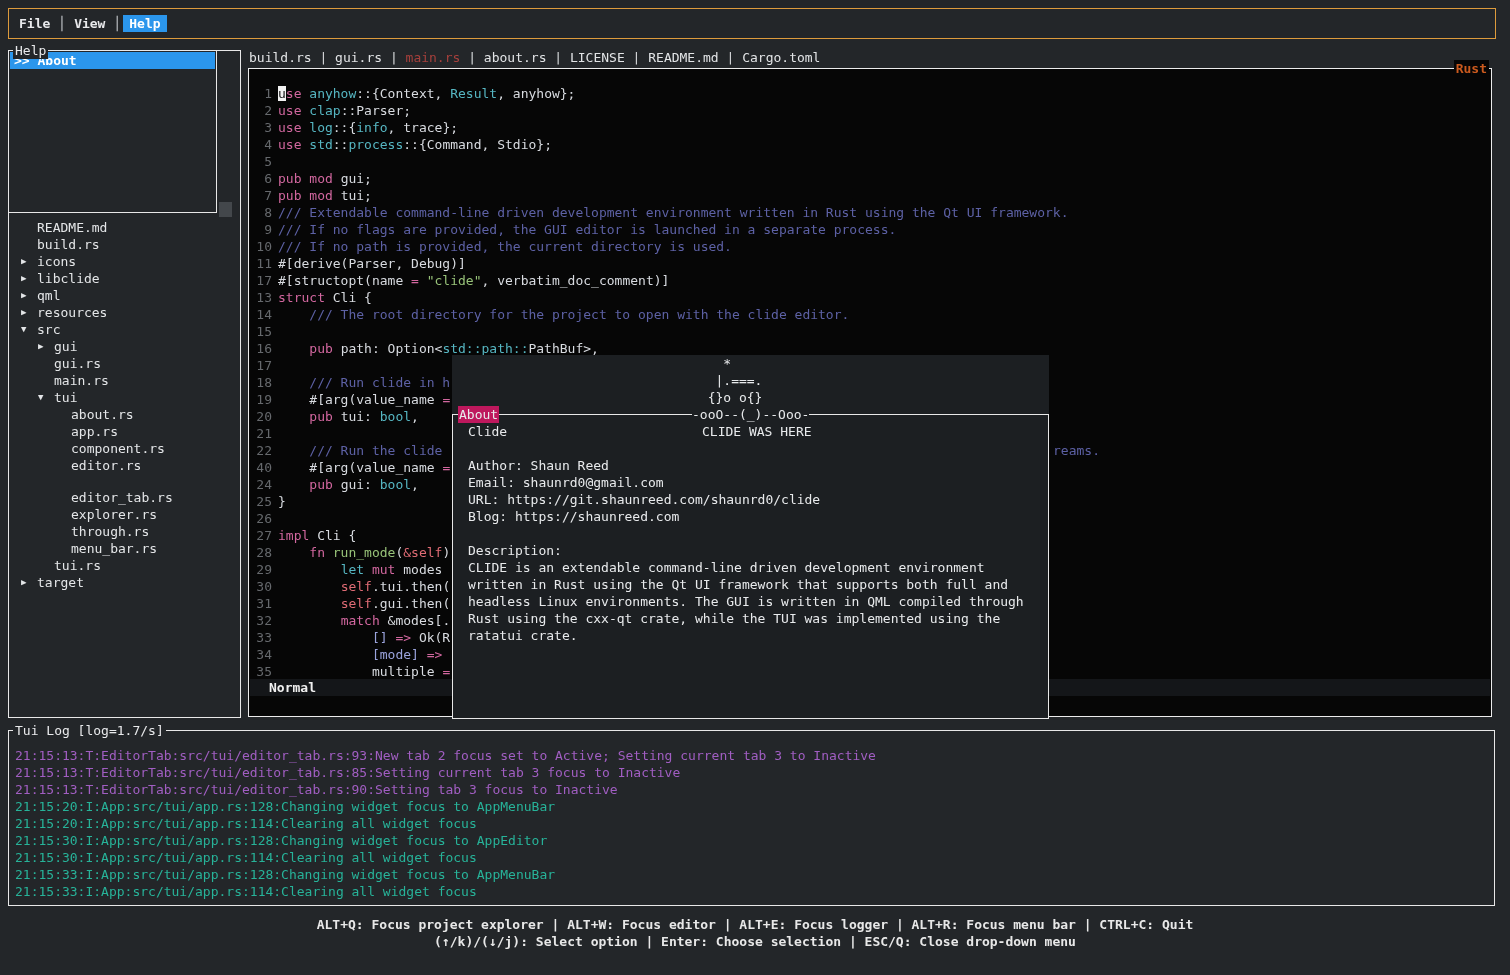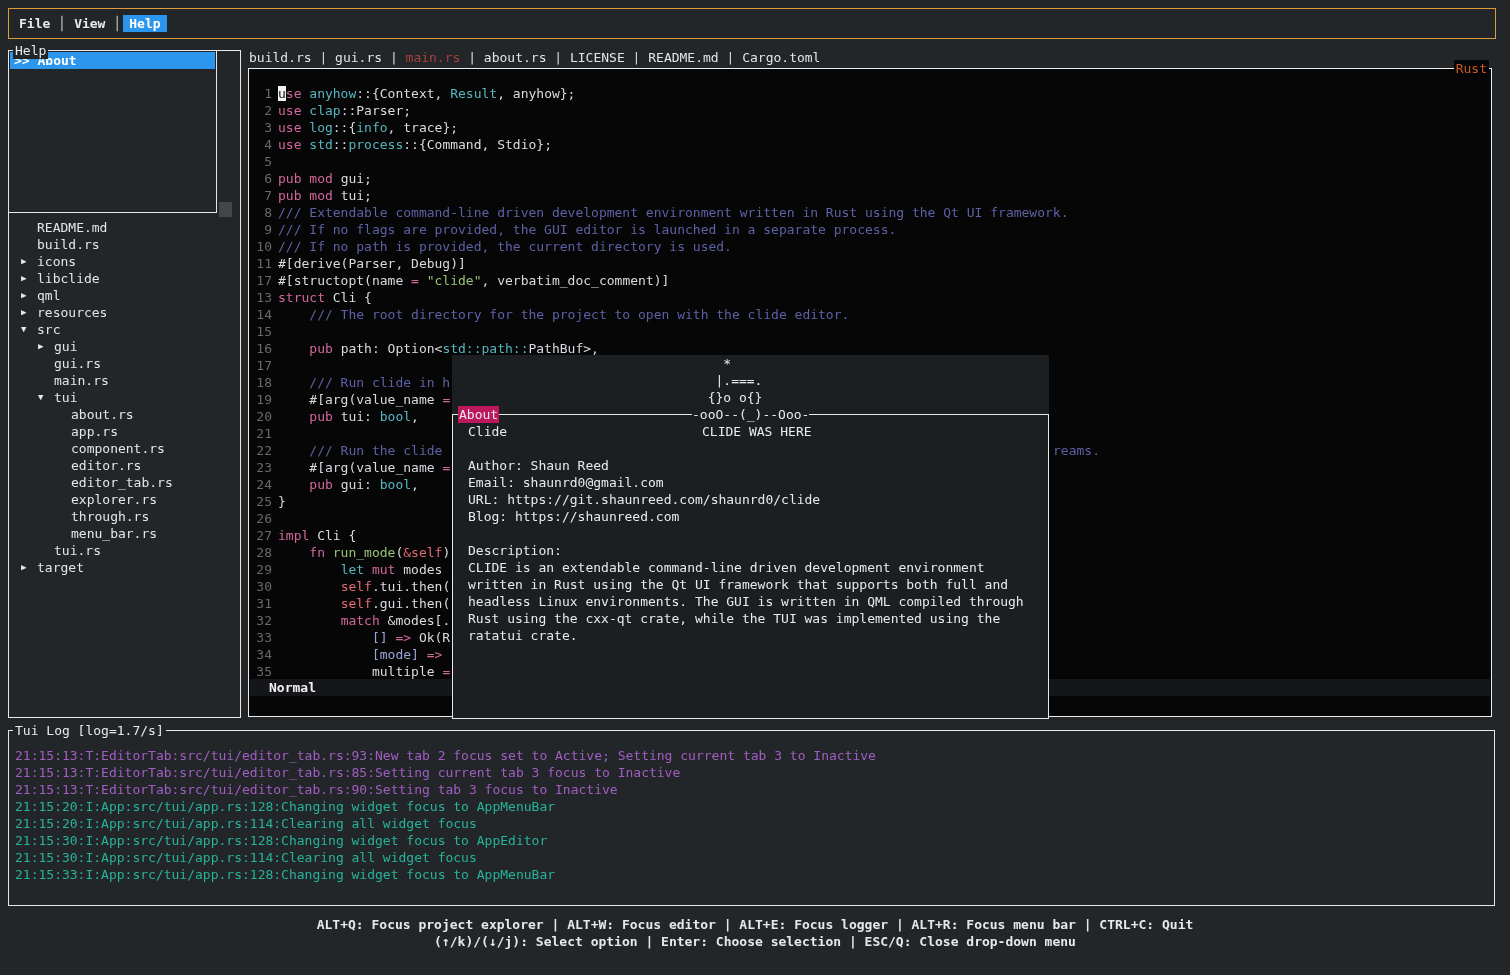--- a/index.html
+++ b/index.html
@@ -33,21 +33,21 @@
   
   .tab-bar{position:absolute;left:249px;top:49px;height:17px;font-weight:normal;
     color:#e2e4e6;white-space:pre;z-index:2}
   .tab{cursor:default}
   .tab.active{color:#a6403c}
   .tab-sep{white-space:pre;color:#d8dadc}
   
   .editor{position:absolute;left:248px;top:68px;width:1244px;height:649px;
     border:1px solid #ececec;background:#060606;z-index:2}
   .rust-badge{position:absolute;top:-9px;right:2px;background:#060606;padding:0 2px;
-    color:#cb5a1e;font-weight:normal;height:17px}
+    color:#cb5a1e;font-weight:bold;height:17px}
   .code{position:absolute;left:0;top:16px;right:0}
   .code-line{height:17px;display:flex;white-space:pre}
   .lnum{width:20px;text-align:right;color:#66696d;flex:none;margin-left:3px}
   .ltext{margin-left:6px;white-space:pre}
   .sx-k{color:#d2679f}
   .sx-c{color:#56b6c2}
   .sx-d{color:#d8dbe0}
   .sx-m{color:#5d61a5}
   .sx-s{color:#98c379}
   .sx-r{color:#e06c75}
@@ -112,21 +112,21 @@
       <div class="tree-item" style="padding-left: 12px;"><span class="tree-arrow">▶</span><span>resources</span></div>
       <div class="tree-item" style="padding-left: 12px;"><span class="tree-arrow">▼</span><span>src</span></div>
       <div class="tree-item" style="padding-left: 29px;"><span class="tree-arrow">▶</span><span>gui</span></div>
       <div class="tree-item" style="padding-left: 29px;"><span class="tree-arrow"></span><span>gui.rs</span></div>
       <div class="tree-item" style="padding-left: 29px;"><span class="tree-arrow"></span><span>main.rs</span></div>
       <div class="tree-item" style="padding-left: 29px;"><span class="tree-arrow">▼</span><span>tui</span></div>
       <div class="tree-item" style="padding-left: 46px;"><span class="tree-arrow"></span><span>about.rs</span></div>
       <div class="tree-item" style="padding-left: 46px;"><span class="tree-arrow"></span><span>app.rs</span></div>
       <div class="tree-item" style="padding-left: 46px;"><span class="tree-arrow"></span><span>component.rs</span></div>
       <div class="tree-item" style="padding-left: 46px;"><span class="tree-arrow"></span><span>editor.rs</span></div>
-      <div class="tree-item" style="padding-left: 46px;"><span class="tree-arrow"></span><span>editor_tab.rs</span></div>
+      <div class="tree-item" style="padding-left: 46px; margin-top: 15px;"><span class="tree-arrow"></span><span>editor_tab.rs</span></div>
       <div class="tree-item" style="padding-left: 46px;"><span class="tree-arrow"></span><span>explorer.rs</span></div>
       <div class="tree-item" style="padding-left: 46px;"><span class="tree-arrow"></span><span>through.rs</span></div>
       <div class="tree-item" style="padding-left: 46px;"><span class="tree-arrow"></span><span>menu_bar.rs</span></div>
       <div class="tree-item" style="padding-left: 29px;"><span class="tree-arrow"></span><span>tui.rs</span></div>
       <div class="tree-item" style="padding-left: 12px;"><span class="tree-arrow">▶</span><span>target</span></div>
     </div>
 </div>
 <div class="scroll-thumb"></div>
 
 <div class="tab-bar"><span class="tab">build.rs</span><span class="tab-sep"> | </span><span class="tab">gui.rs</span><span class="tab-sep"> | </span><span class="tab active">main.rs</span><span class="tab-sep"> | </span><span class="tab">about.rs</span><span class="tab-sep"> | </span><span class="tab">LICENSE</span><span class="tab-sep"> | </span><span class="tab">README.md</span><span class="tab-sep"> | </span><span class="tab">Cargo.toml</span></div>
@@ -149,21 +149,21 @@
       <div class="code-line"><span class="lnum">13</span><span class="ltext"><span class="sx-k">struct </span><span class="sx-d">Cli {</span></span></div>
       <div class="code-line"><span class="lnum">14</span><span class="ltext"><span class="sx-m">    /// The root directory for the project to open with the clide editor.</span></span></div>
       <div class="code-line"><span class="lnum">15</span></div>
       <div class="code-line"><span class="lnum">16</span><span class="ltext"><span class="sx-k">    pub </span><span class="sx-d">path: Option&lt;</span><span class="sx-c">std::path::</span><span class="sx-d">PathBuf&gt;,</span></span></div>
       <div class="code-line"><span class="lnum">17</span><span class="ltext"></span></div>
       <div class="code-line"><span class="lnum">18</span><span class="ltext"><span class="sx-m">    /// Run clide in h</span></span></div>
       <div class="code-line"><span class="lnum">19</span><span class="ltext"><span class="sx-d">    #[arg(value_name </span><span class="sx-k">=</span></span></div>
       <div class="code-line"><span class="lnum">20</span><span class="ltext"><span class="sx-k">    pub </span><span class="sx-d">tui: </span><span class="sx-c">bool</span><span class="sx-d">,</span></span></div>
       <div class="code-line"><span class="lnum">21</span><span class="ltext"></span></div>
       <div class="code-line"><span class="lnum">22</span><span class="ltext"><span class="sx-m">    /// Run the clide </span></span></div>
-      <div class="code-line"><span class="lnum">23</span><span class="ltext"><span class="sx-d">    #[arg(value_name </span><span class="sx-k">=</span></span></div>
+      <div class="code-line"><span class="lnum">40</span><span class="ltext"><span class="sx-d">    #[arg(value_name </span><span class="sx-k">=</span></span></div>
       <div class="code-line"><span class="lnum">24</span><span class="ltext"><span class="sx-k">    pub </span><span class="sx-d">gui: </span><span class="sx-c">bool</span><span class="sx-d">,</span></span></div>
       <div class="code-line"><span class="lnum">25</span><span class="ltext"><span class="sx-d">}</span></span></div>
       <div class="code-line"><span class="lnum">26</span><span class="ltext"></span></div>
       <div class="code-line"><span class="lnum">27</span><span class="ltext"><span class="sx-k">impl </span><span class="sx-d">Cli {</span></span></div>
       <div class="code-line"><span class="lnum">28</span><span class="ltext"><span class="sx-d">    </span><span class="sx-k">fn </span><span class="sx-f">run_mode</span><span class="sx-d">(</span><span class="sx-r">&amp;self</span><span class="sx-d">)</span></span></div>
       <div class="code-line"><span class="lnum">29</span><span class="ltext"><span class="sx-d">        </span><span class="sx-c">let </span><span class="sx-k">mut </span><span class="sx-d">modes </span></span></div>
       <div class="code-line"><span class="lnum">30</span><span class="ltext"><span class="sx-d">        </span><span class="sx-r">self</span><span class="sx-d">.tui.then(</span></span></div>
       <div class="code-line"><span class="lnum">31</span><span class="ltext"><span class="sx-d">        </span><span class="sx-r">self</span><span class="sx-d">.gui.then(</span></span></div>
       <div class="code-line"><span class="lnum">32</span><span class="ltext"><span class="sx-d">        </span><span class="sx-k">match </span><span class="sx-d">&amp;modes[.</span></span></div>
       <div class="code-line"><span class="lnum">33</span><span class="ltext"><span class="sx-d">            </span><span class="sx-b">[]</span><span class="sx-d"> </span><span class="sx-k">=&gt;</span><span class="sx-d"> Ok(R</span></span></div>
@@ -202,19 +202,20 @@
   <span class="panel-title">Tui Log [log=1.7/s]</span>
   <div class="log-lines">
       <div class="log-line trace">21:15:13:T:EditorTab:src/tui/editor_tab.rs:93:New tab 2 focus set to Active; Setting current tab 3 to Inactive</div>
       <div class="log-line trace">21:15:13:T:EditorTab:src/tui/editor_tab.rs:85:Setting current tab 3 focus to Inactive</div>
       <div class="log-line trace">21:15:13:T:EditorTab:src/tui/editor_tab.rs:90:Setting tab 3 focus to Inactive</div>
       <div class="log-line info">21:15:20:I:App:src/tui/app.rs:128:Changing widget focus to AppMenuBar</div>
       <div class="log-line info">21:15:20:I:App:src/tui/app.rs:114:Clearing all widget focus</div>
       <div class="log-line info">21:15:30:I:App:src/tui/app.rs:128:Changing widget focus to AppEditor</div>
       <div class="log-line info">21:15:30:I:App:src/tui/app.rs:114:Clearing all widget focus</div>
       <div class="log-line info">21:15:33:I:App:src/tui/app.rs:128:Changing widget focus to AppMenuBar</div>
+      <div class="log-line info">21:15:33:I:App:src/tui/app.rs:114:Clearing all widget focus</div>
     </div>
 </div>
 
 <div class="help-bar">
   <div>ALT+Q: Focus project explorer | ALT+W: Focus editor | ALT+E: Focus logger | ALT+R: Focus menu bar | CTRL+C: Quit</div>
   <div>(↑/k)/(↓/j): Select option | Enter: Choose selection | ESC/Q: Close drop-down menu</div>
 </div>
 
 </body></html>

